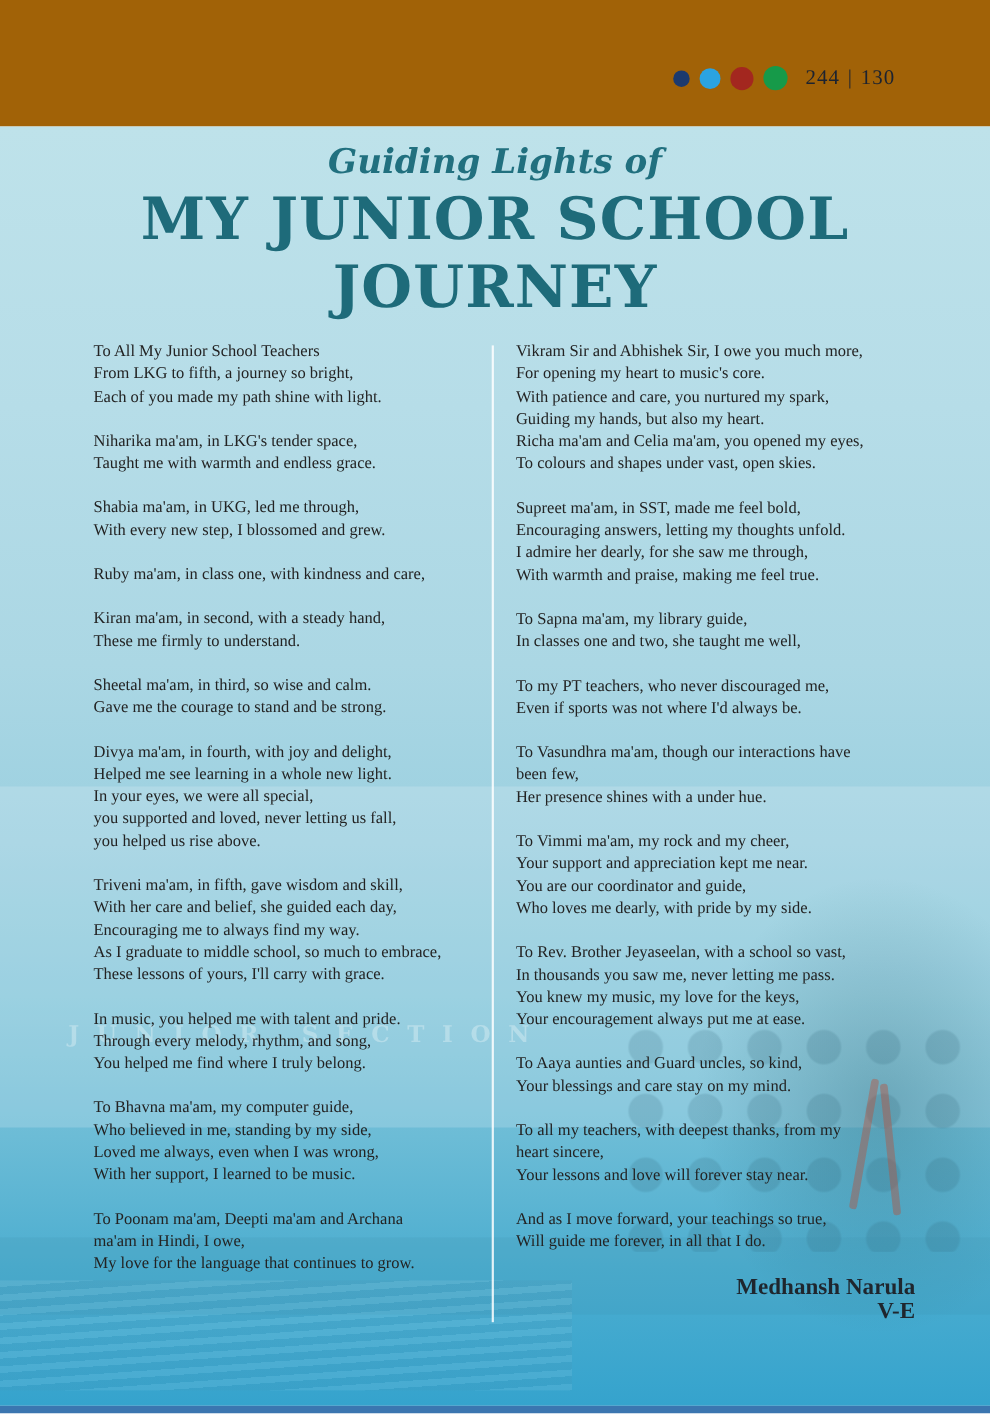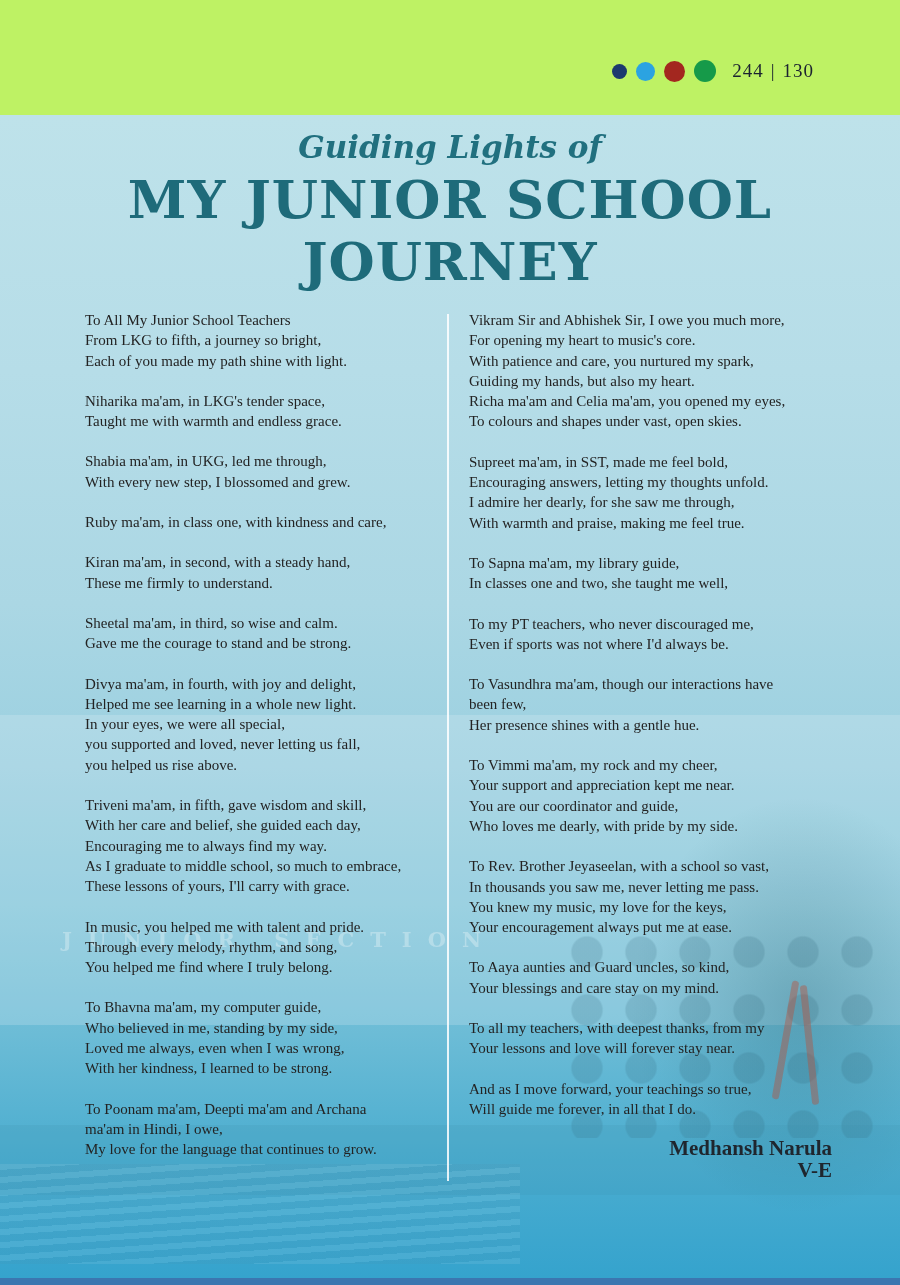--- a/index.html
+++ b/index.html
@@ -7,21 +7,21 @@
     width: 900px; height: 1285px;
     background: #ffffff;
     font-family: "Liberation Serif", serif;
     position: relative;
     overflow: hidden;
   }
   
   .topbar {
     position: relative;
     height: 115px;
-    background: #bef264;
+    background: #a16207;
   }
   .corner-marks {
     position: absolute;
     right: 86px; top: 60px;
     display: flex; align-items: center;
   }
   .dots { display: flex; align-items: center; gap: 9px; }
   .dot { border-radius: 50%; display: inline-block; }
   .pageno {
     margin-left: 16px;
@@ -215,21 +215,21 @@
         </div>
         <div class="stanza">
           <div class="line">In music, you helped me with talent and pride.</div>
           <div class="line">Through every melody, rhythm, and song,</div>
           <div class="line">You helped me find where I truly belong.</div>
         </div>
         <div class="stanza">
           <div class="line">To Bhavna ma'am, my computer guide,</div>
           <div class="line">Who believed in me, standing by my side,</div>
           <div class="line">Loved me always, even when I was wrong,</div>
-          <div class="line">With her kindness, I learned to be strong.</div>
+          <div class="line">With her support, I learned to be music.</div>
         </div>
         <div class="stanza">
           <div class="line">To Poonam ma'am, Deepti ma'am and Archana</div>
           <div class="line">ma'am in Hindi, I owe,</div>
           <div class="line">My love for the language that continues to grow.</div>
         </div>
       </div>
     <div class="divider"></div>
     <div class="col-right">
       <div>
@@ -251,40 +251,41 @@
             <div class="line">To Sapna ma'am, my library guide,</div>
             <div class="line">In classes one and two, she taught me well,</div>
           </div>
           <div class="stanza">
             <div class="line">To my PT teachers, who never discouraged me,</div>
             <div class="line">Even if sports was not where I'd always be.</div>
           </div>
           <div class="stanza">
             <div class="line">To Vasundhra ma'am, though our interactions have</div>
             <div class="line">been few,</div>
-            <div class="line">Her presence shines with a gentle hue.</div>
+            <div class="line">Her presence shines with a under hue.</div>
           </div>
           <div class="stanza">
             <div class="line">To Vimmi ma'am, my rock and my cheer,</div>
             <div class="line">Your support and appreciation kept me near.</div>
             <div class="line">You are our coordinator and guide,</div>
             <div class="line">Who loves me dearly, with pride by my side.</div>
           </div>
           <div class="stanza">
             <div class="line">To Rev. Brother Jeyaseelan, with a school so vast,</div>
             <div class="line">In thousands you saw me, never letting me pass.</div>
             <div class="line">You knew my music, my love for the keys,</div>
             <div class="line">Your encouragement always put me at ease.</div>
           </div>
           <div class="stanza">
             <div class="line">To Aaya aunties and Guard uncles, so kind,</div>
             <div class="line">Your blessings and care stay on my mind.</div>
           </div>
           <div class="stanza">
             <div class="line">To all my teachers, with deepest thanks, from my</div>
+            <div class="line">heart sincere,</div>
             <div class="line">Your lessons and love will forever stay near.</div>
           </div>
           <div class="stanza">
             <div class="line">And as I move forward, your teachings so true,</div>
             <div class="line">Will guide me forever, in all that I do.</div>
           </div>
         </div>
       <div class="signature">
         <div>Medhansh Narula</div>
         <div>V-E</div>

